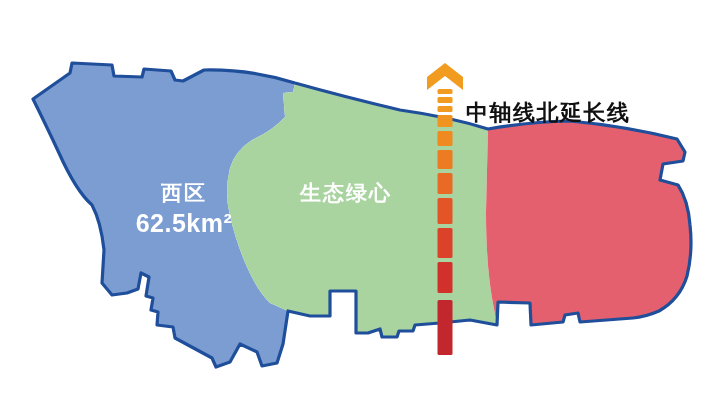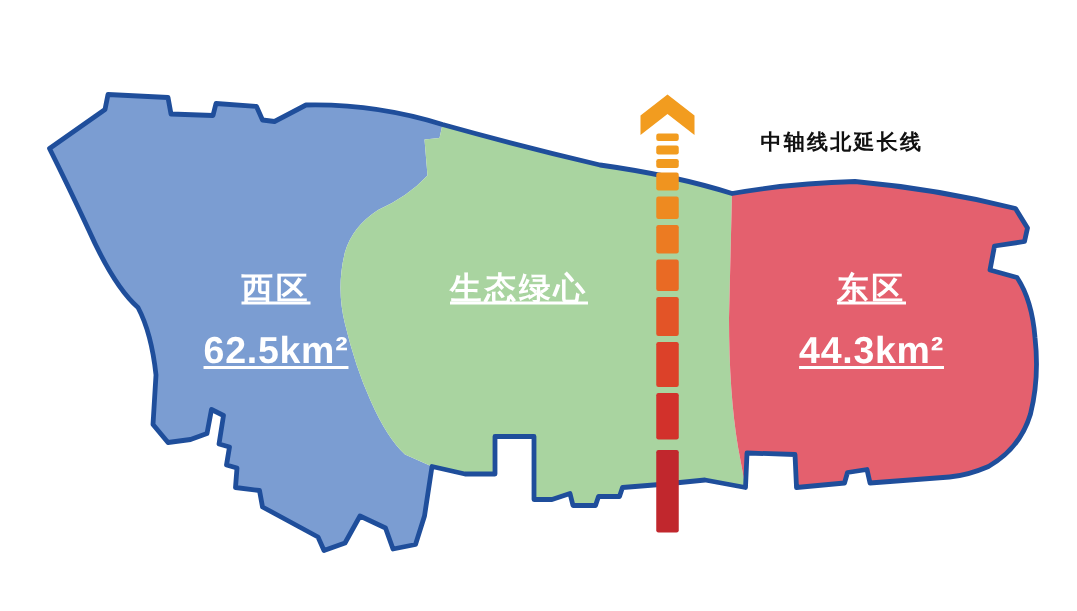--- a/index.html
+++ b/index.html
@@ -13,33 +13,31 @@
   .stage svg{position:absolute;left:0;top:0;}
   .region-label{
     position:absolute;
     top:180px;
     transform:translateX(-50%);
     text-align:center;
     color:#ffffff;
     font-weight:bold;
     white-space:nowrap;
     pointer-events:none;
-    text-decoration:underline;
   }
   .r-name{font-size:21px;letter-spacing:2px;line-height:1.25;}
-  .r-area{font-size:25px;letter-spacing:0.5px;margin-top:15px;line-height:1.1;}
+  .r-area{font-size:25px;letter-spacing:0.5px;margin-top:4px;line-height:1.1;}
   .axis-label{
     position:absolute;
-    left:466px;top:86px;
-    font-size:14px;
+    left:466px;top:98px;
+    font-size:22px;
     font-weight:bold;
     color:#111111;
     letter-spacing:1.5px;
     white-space:nowrap;
-    margin-left:41px;
   }
 </style>
 </head>
 <body>
 
 <div class="stage">
 
   <svg width="718" height="407" viewBox="0 0 718 407">
 
     <path d="M 33,99 L 70,73 L 72,63 L 112,65 L 114,76 L 142,77 L 144,69 L 171,71 L 175,80 L 183,81 L 204,70
@@ -98,20 +96,16 @@
 
   <div class="region-label" style="left:184px">
     <div class="r-name">西区</div>
     <div class="r-area">62.5km²</div>
   </div>
 
   <div class="region-label" style="left:346px">
     <div class="r-name">生态绿心</div>
   </div>
 
-  <div class="region-label" style="left:581px">
-    <div class="r-name">东区</div>
-    <div class="r-area">44.3km²</div>
-  </div>
 
   <div class="axis-label">中轴线北延长线</div>
 
 </div>
 
 </body></html>

